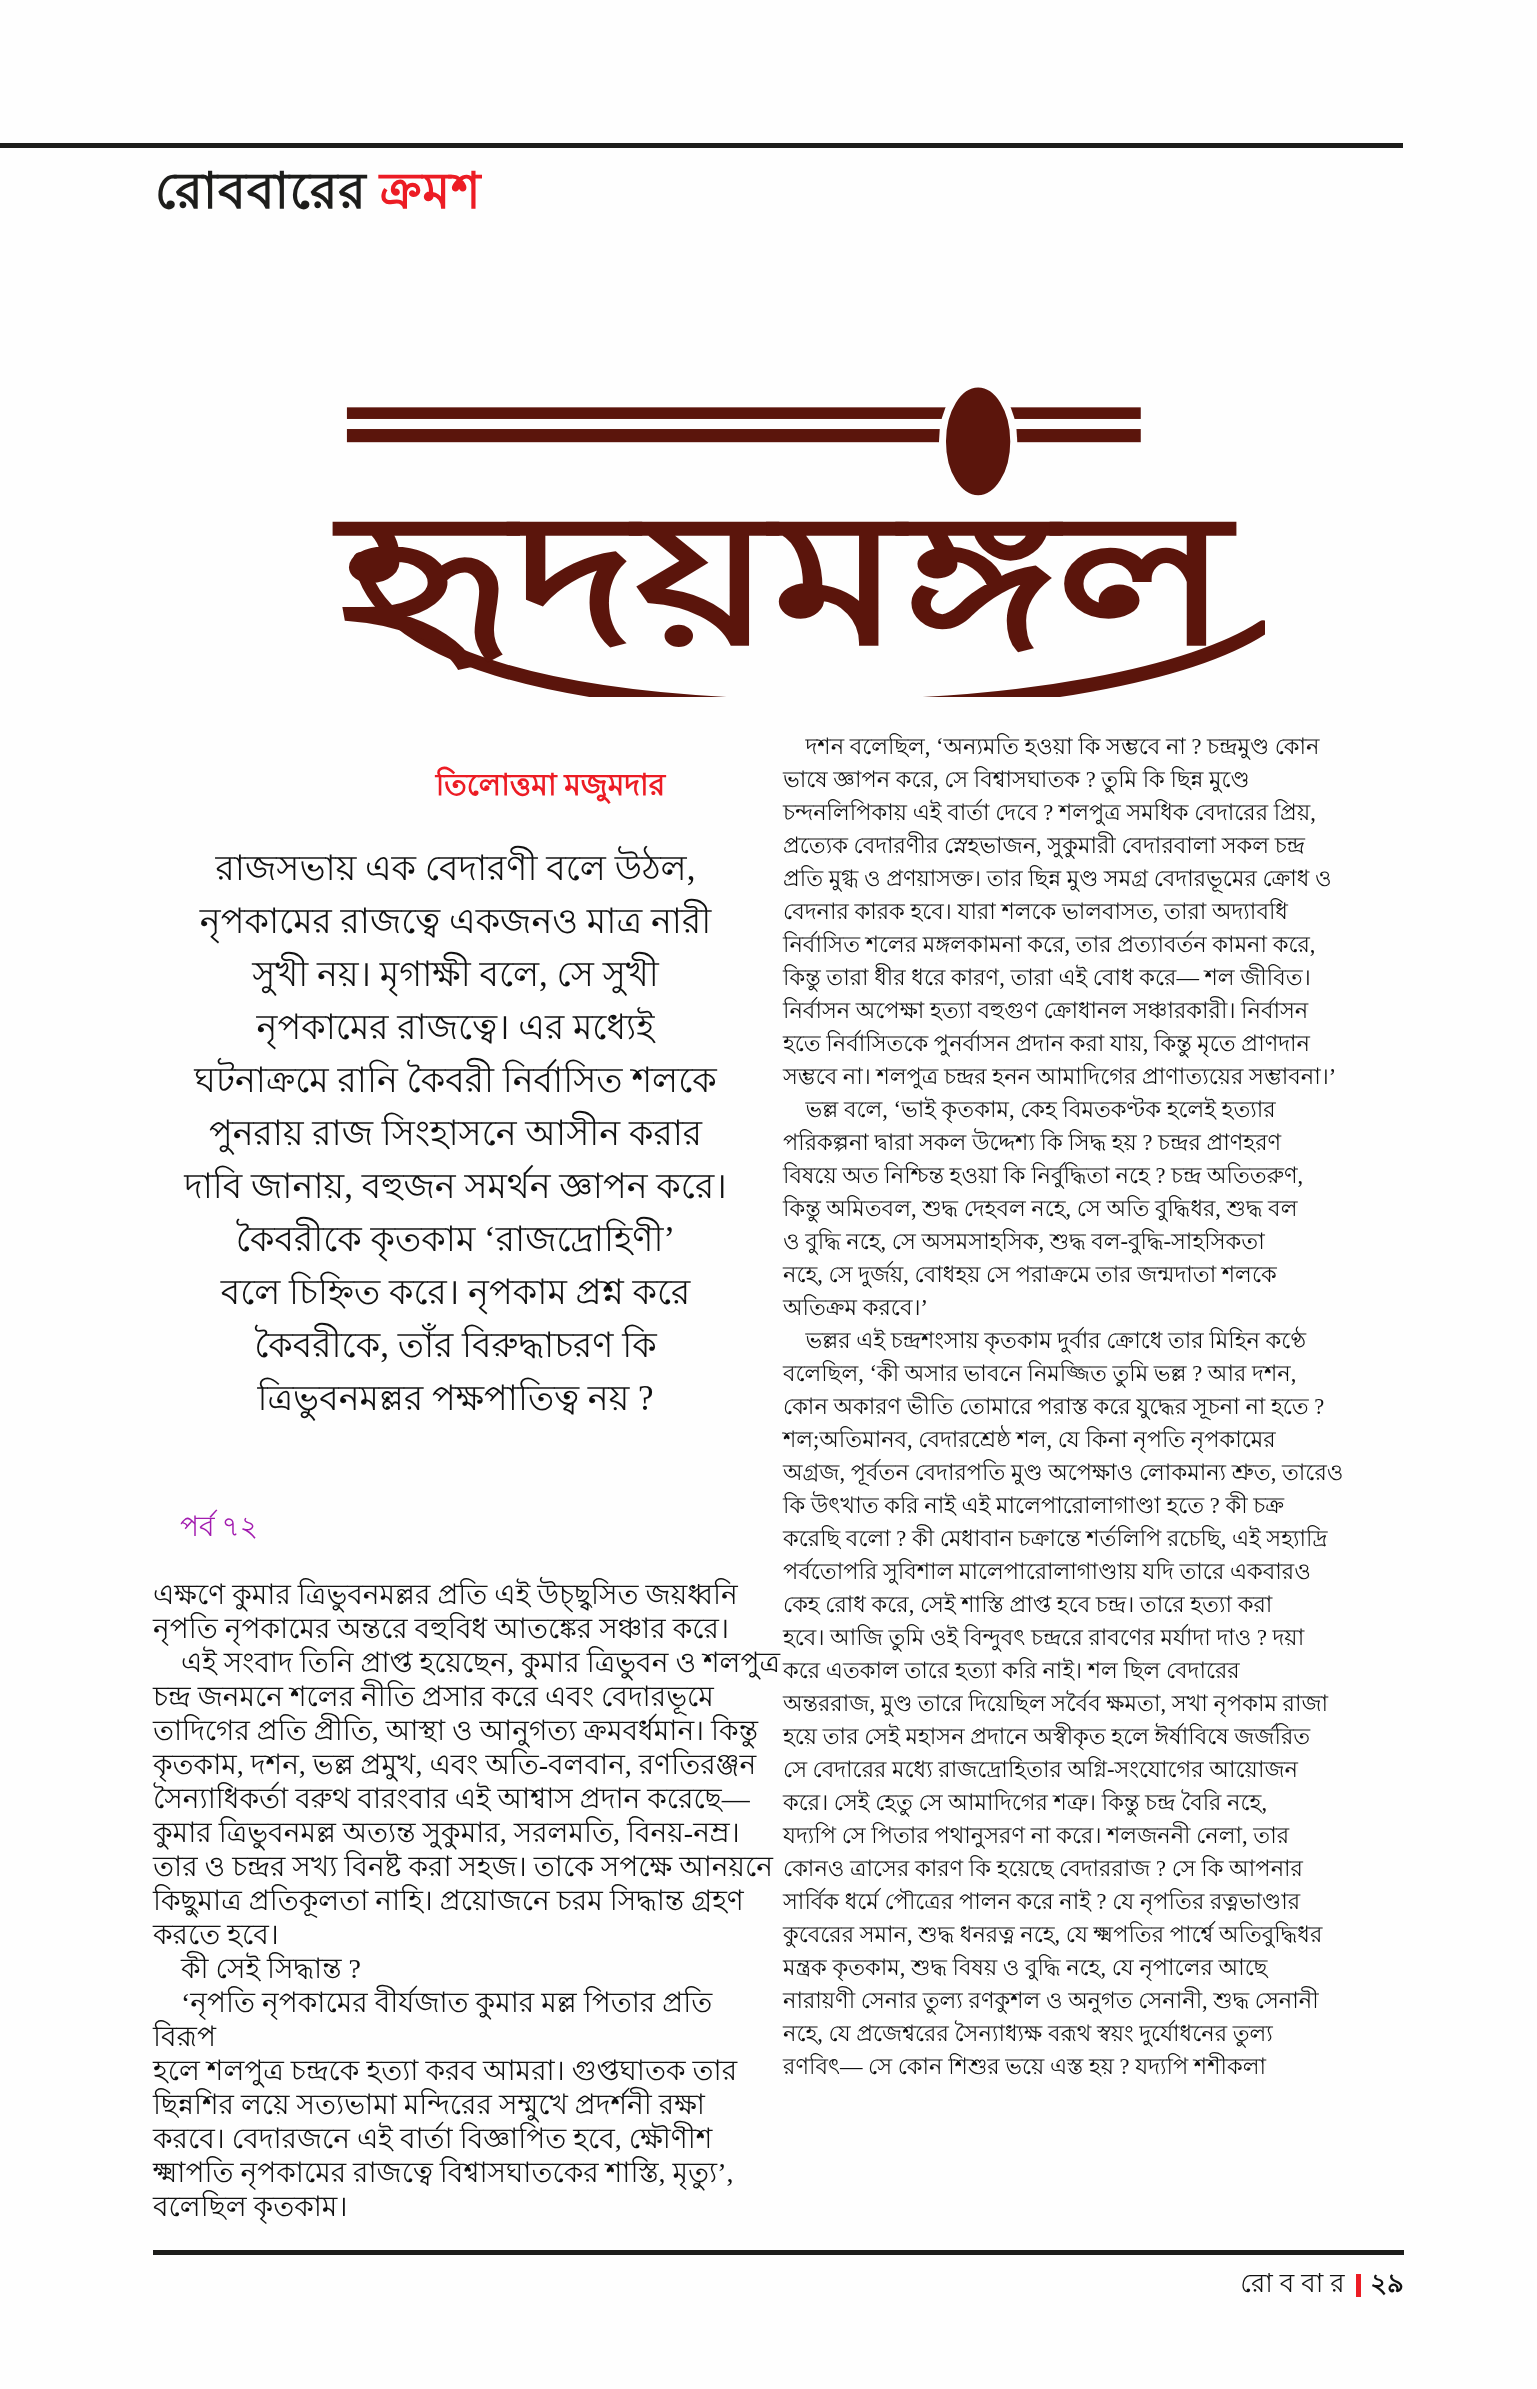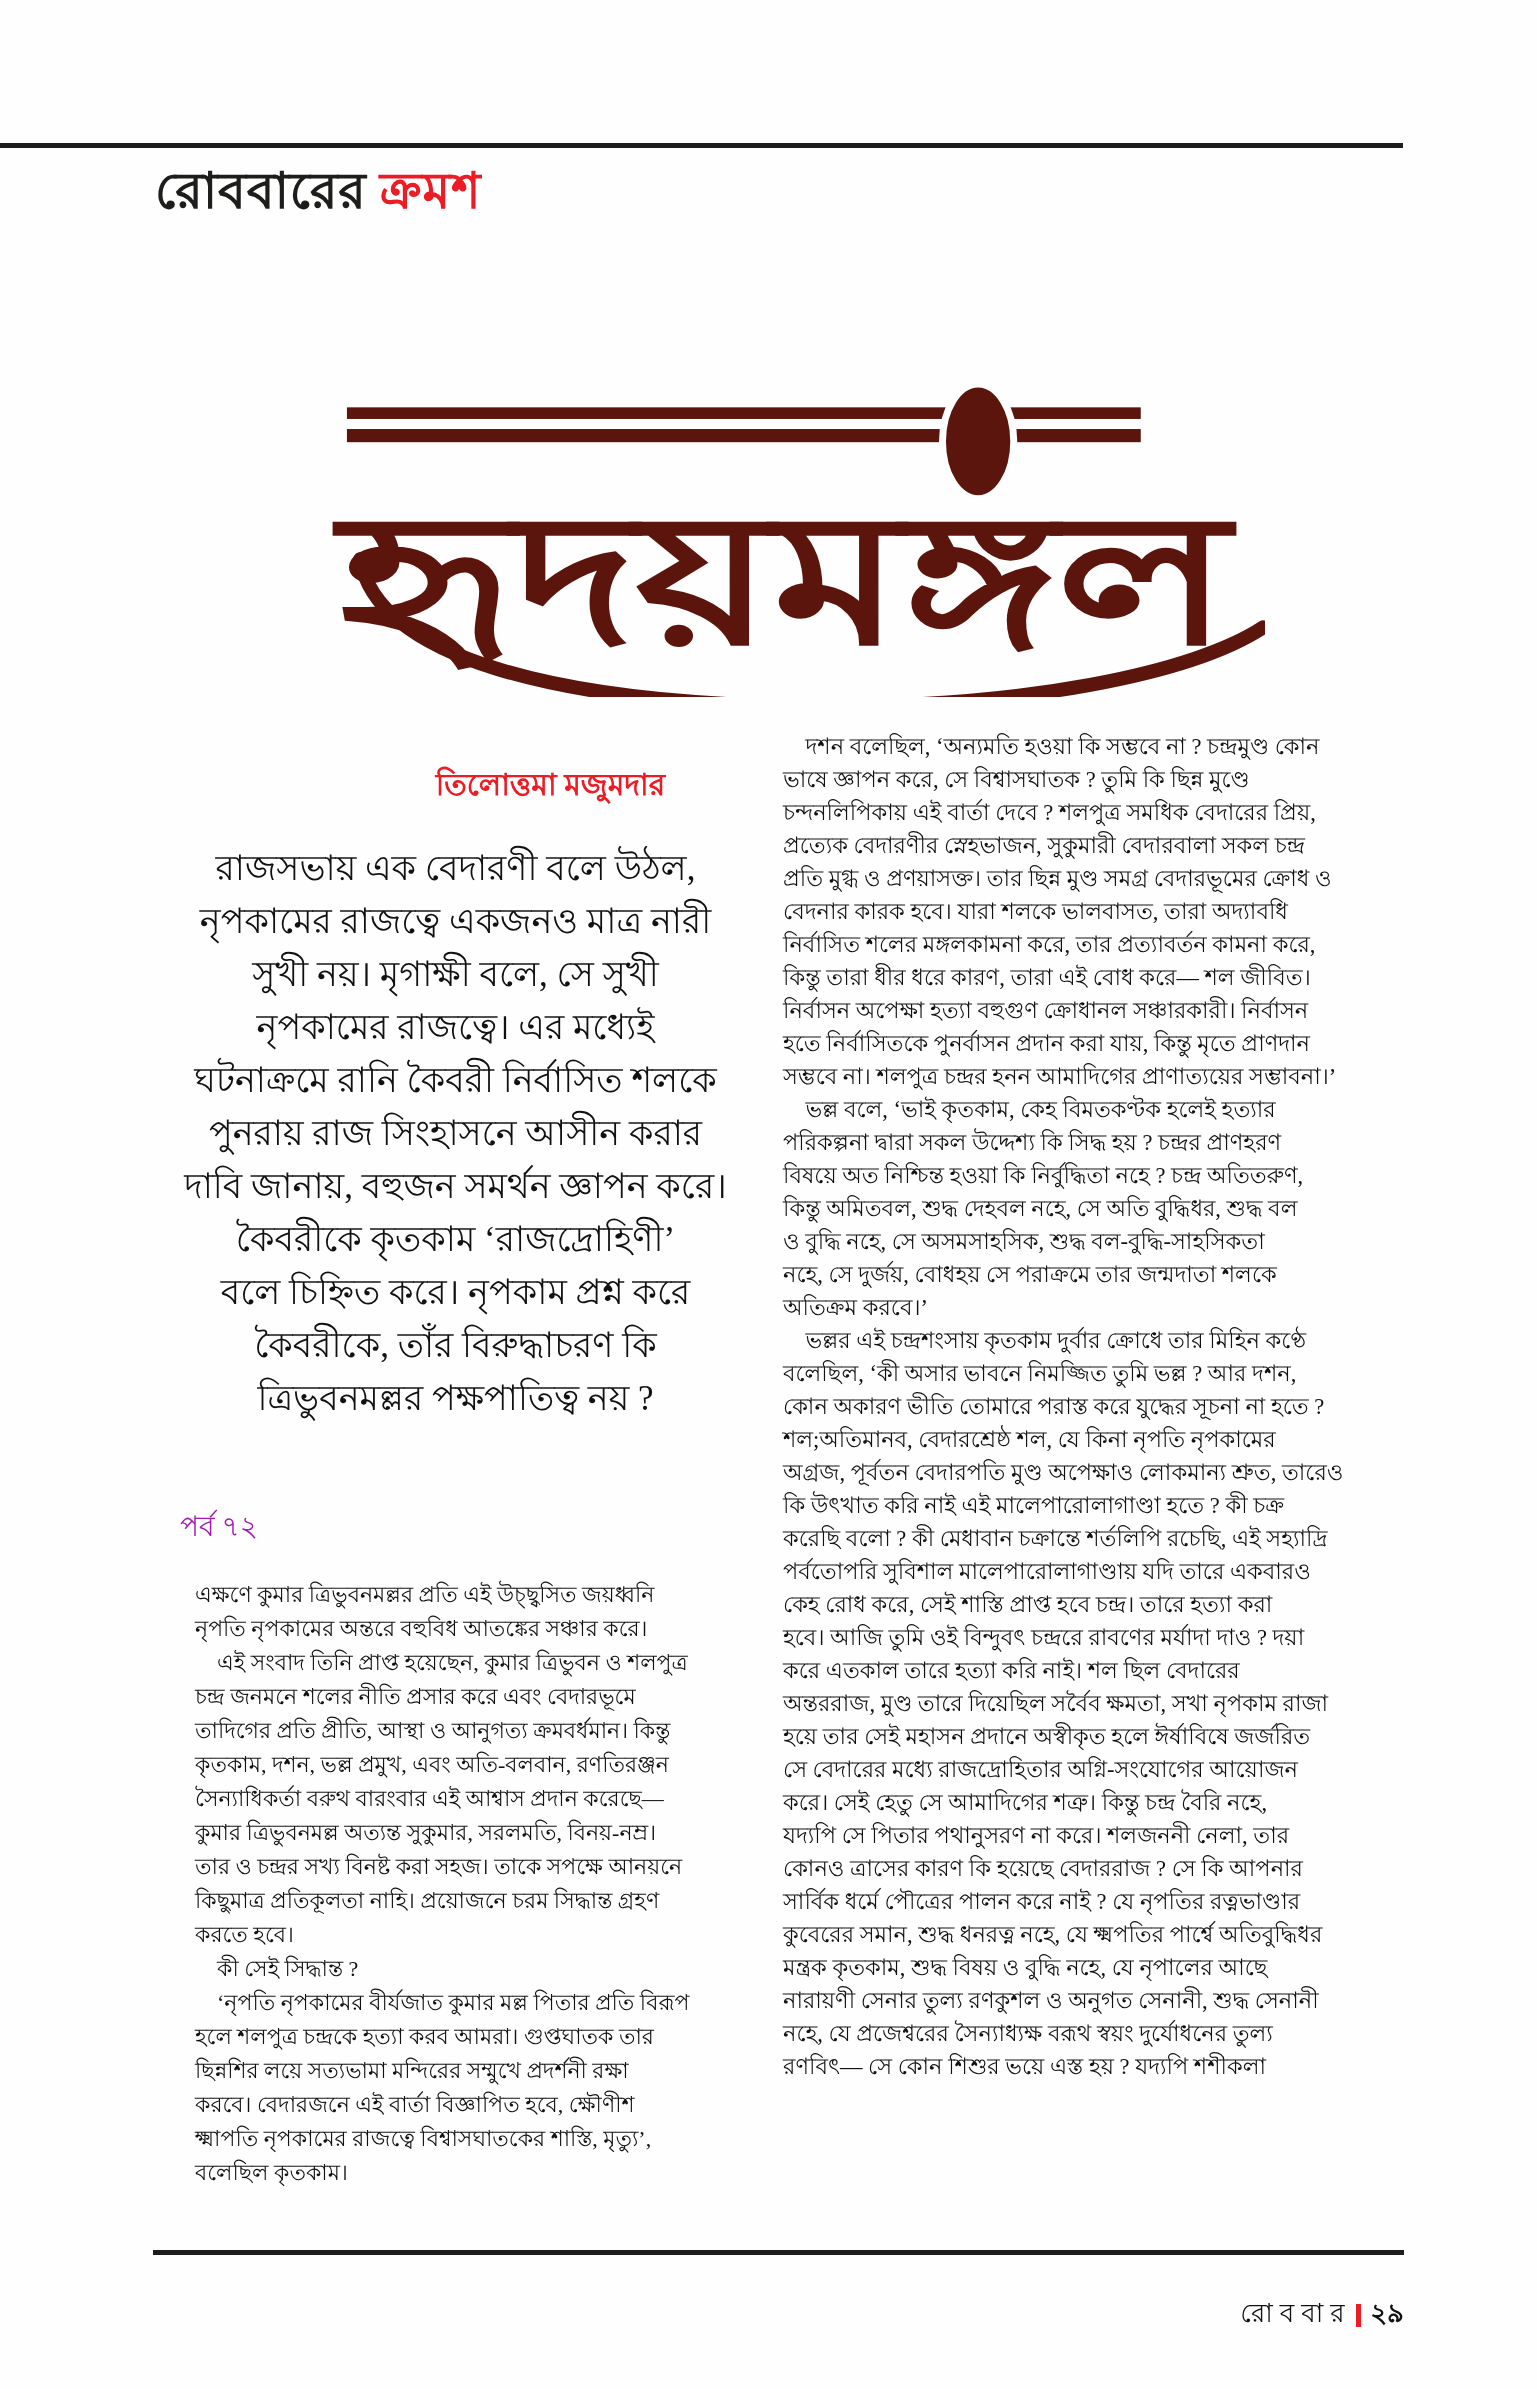--- a/index.html
+++ b/index.html
@@ -47,23 +47,22 @@
     color:#a21caf;
     margin-left:16px;
   }
   .bodycol{
     white-space:pre-line;
     color:#111;
     text-align:left;
   }
   .col-left{
     width:629px;
-    font-size:22px;
+    font-size:28px;
     line-height:34px;
-    margin-left:42px;
   }
   .col-right{
     width:654px;
     font-size:22.5px;
     line-height:33px;
   }
   .footer{
     width:319px;
     display:flex;
     justify-content:flex-end;
@@ -173,18 +172,18 @@
 কোনও ত্রাসের কারণ কি হয়েছে বেদাররাজ ? সে কি আপনার
 সার্বিক ধর্মে পৌত্রের পালন করে নাই ? যে নৃপতির রত্নভাণ্ডার
 কুবেরের সমান, শুদ্ধ ধনরত্ন নহে, যে ক্ষ্মপতির পার্শ্বে অতিবুদ্ধিধর
 মন্ত্রক কৃতকাম, শুদ্ধ বিষয় ও বুদ্ধি নহে, যে নৃপালের আছে
 নারায়ণী সেনার তুল্য রণকুশল ও অনুগত সেনানী, শুদ্ধ সেনানী
 নহে, যে প্রজেশ্বরের সৈন্যাধ্যক্ষ বরূথ স্বয়ং দুর্যোধনের তুল্য
 রণবিৎ— সে কোন শিশুর ভয়ে এস্ত হয় ? যদ্যপি শশীকলা</div>
 
 <div class="abs rule" style="left:153px;top:2250px;width:1251px;height:4.7px;"></div>
 
-<div class="abs footer" style="left:1085px;top:2263px;margin-top:30px;">
+<div class="abs footer" style="left:1085px;top:2263px;">
   <span class="mag">রোববার</span>
   <span class="sep"></span>
   <span class="pg">২৯</span>
 </div>
 
 
 </body></html>

